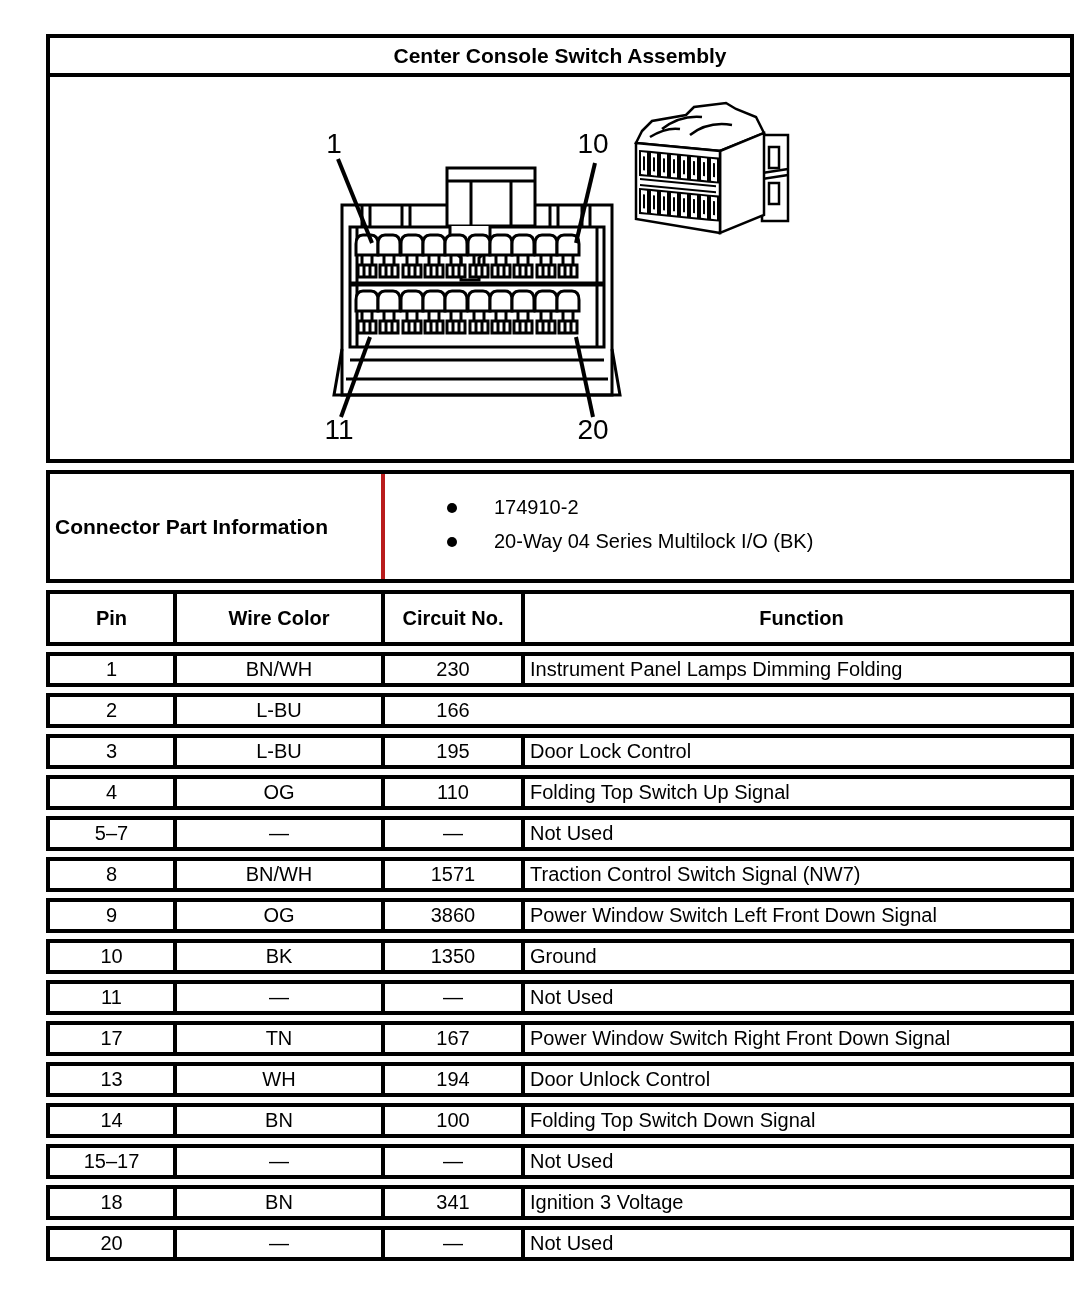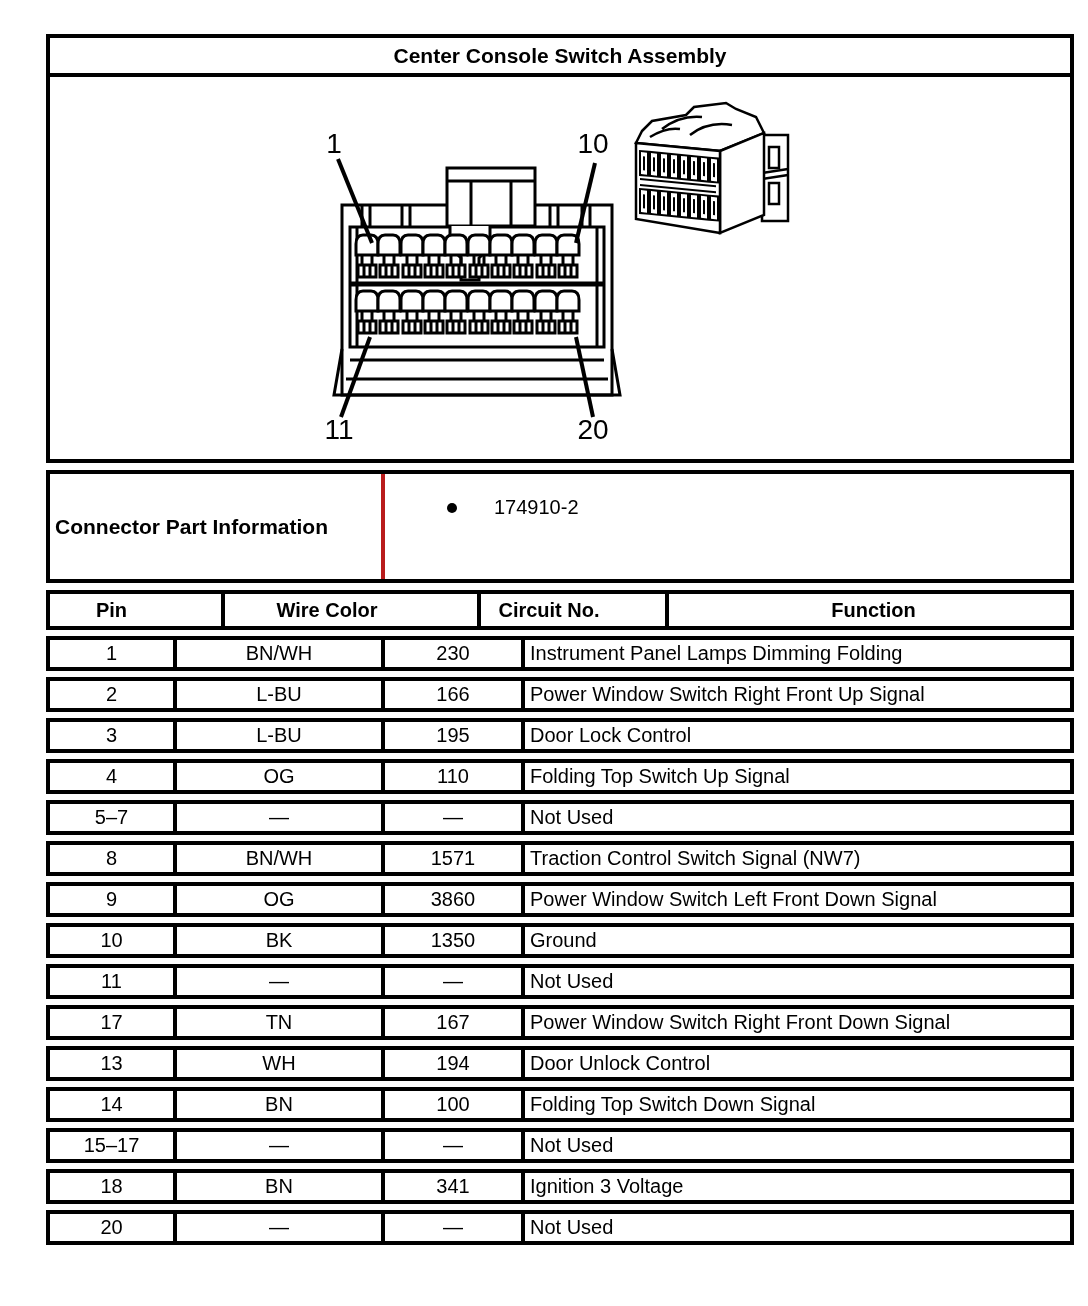--- a/index.html
+++ b/index.html
@@ -38,21 +38,21 @@
   .pi-right { flex:1; padding:22px 0 8px 62px; font-size:20px; }
   .bullet-row { display:flex; align-items:center; margin-bottom:11px; }
   .bullet { width:10px; height:10px; border-radius:50%; background:#000; flex:none; margin-right:37px; }
 
   
   .pintable { margin-top:7px; }
   .trow {
     display:flex; border:4px solid #000; background:#fff;
     height:35px; margin-bottom:6px; align-items:stretch;
   }
-  .trow.thead { height:40px; font-weight:bold;gap:48px; }
+  .trow.thead { height:56px; font-weight:bold; }
   .cell {
     display:flex; align-items:center; justify-content:center;
     font-size:20px; overflow:hidden; white-space:nowrap;
   }
   .cell + .cell { border-left:4px solid #000; }
   .c-pin  { width:123px; flex:none; }
   .c-wire { width:208px; flex:none;text-align:center; }
   .c-circ { width:140px; flex:none; }
   .c-fn   { flex:1; justify-content:flex-start; padding-left:5px; }
   .thead .c-fn { justify-content:center; padding-left:8px; }
@@ -187,20 +187,24 @@
     </svg>
   </div>
 
   <div class="partinfo">
     <div class="pi-left">Connector Part Information</div>
     <div class="pi-right">
       <div class="bullet-row">
         <span class="bullet"></span>
         <span>174910-2</span>
       </div>
+      <div class="bullet-row">
+        <span class="bullet"></span>
+        <span>20-Way 04 Series Multilock I/O (BK)</span>
+      </div>
     </div>
   </div>
 
   <div class="pintable">
     <div class="trow thead">
       <div class="cell c-pin">Pin</div>
       <div class="cell c-wire">Wire Color</div>
       <div class="cell c-circ">Circuit No.</div>
       <div class="cell c-fn">Function</div>
     </div>
@@ -208,21 +212,20 @@
     <div class="trow">
       <div class="cell c-pin">1</div>
       <div class="cell c-wire">BN/WH</div>
       <div class="cell c-circ">230</div>
       <div class="cell c-fn">Instrument Panel Lamps Dimming Folding</div>
     </div>
     <div class="trow">
       <div class="cell c-pin">2</div>
       <div class="cell c-wire">L-BU</div>
       <div class="cell c-circ">166</div>
-      <div class="cell c-fn">Power Window Switch Right Front Up Signal</div>
     </div>
     <div class="trow">
       <div class="cell c-pin">3</div>
       <div class="cell c-wire">L-BU</div>
       <div class="cell c-circ">195</div>
       <div class="cell c-fn">Door Lock Control</div>
     </div>
     <div class="trow">
       <div class="cell c-pin">4</div>
       <div class="cell c-wire">OG</div>

